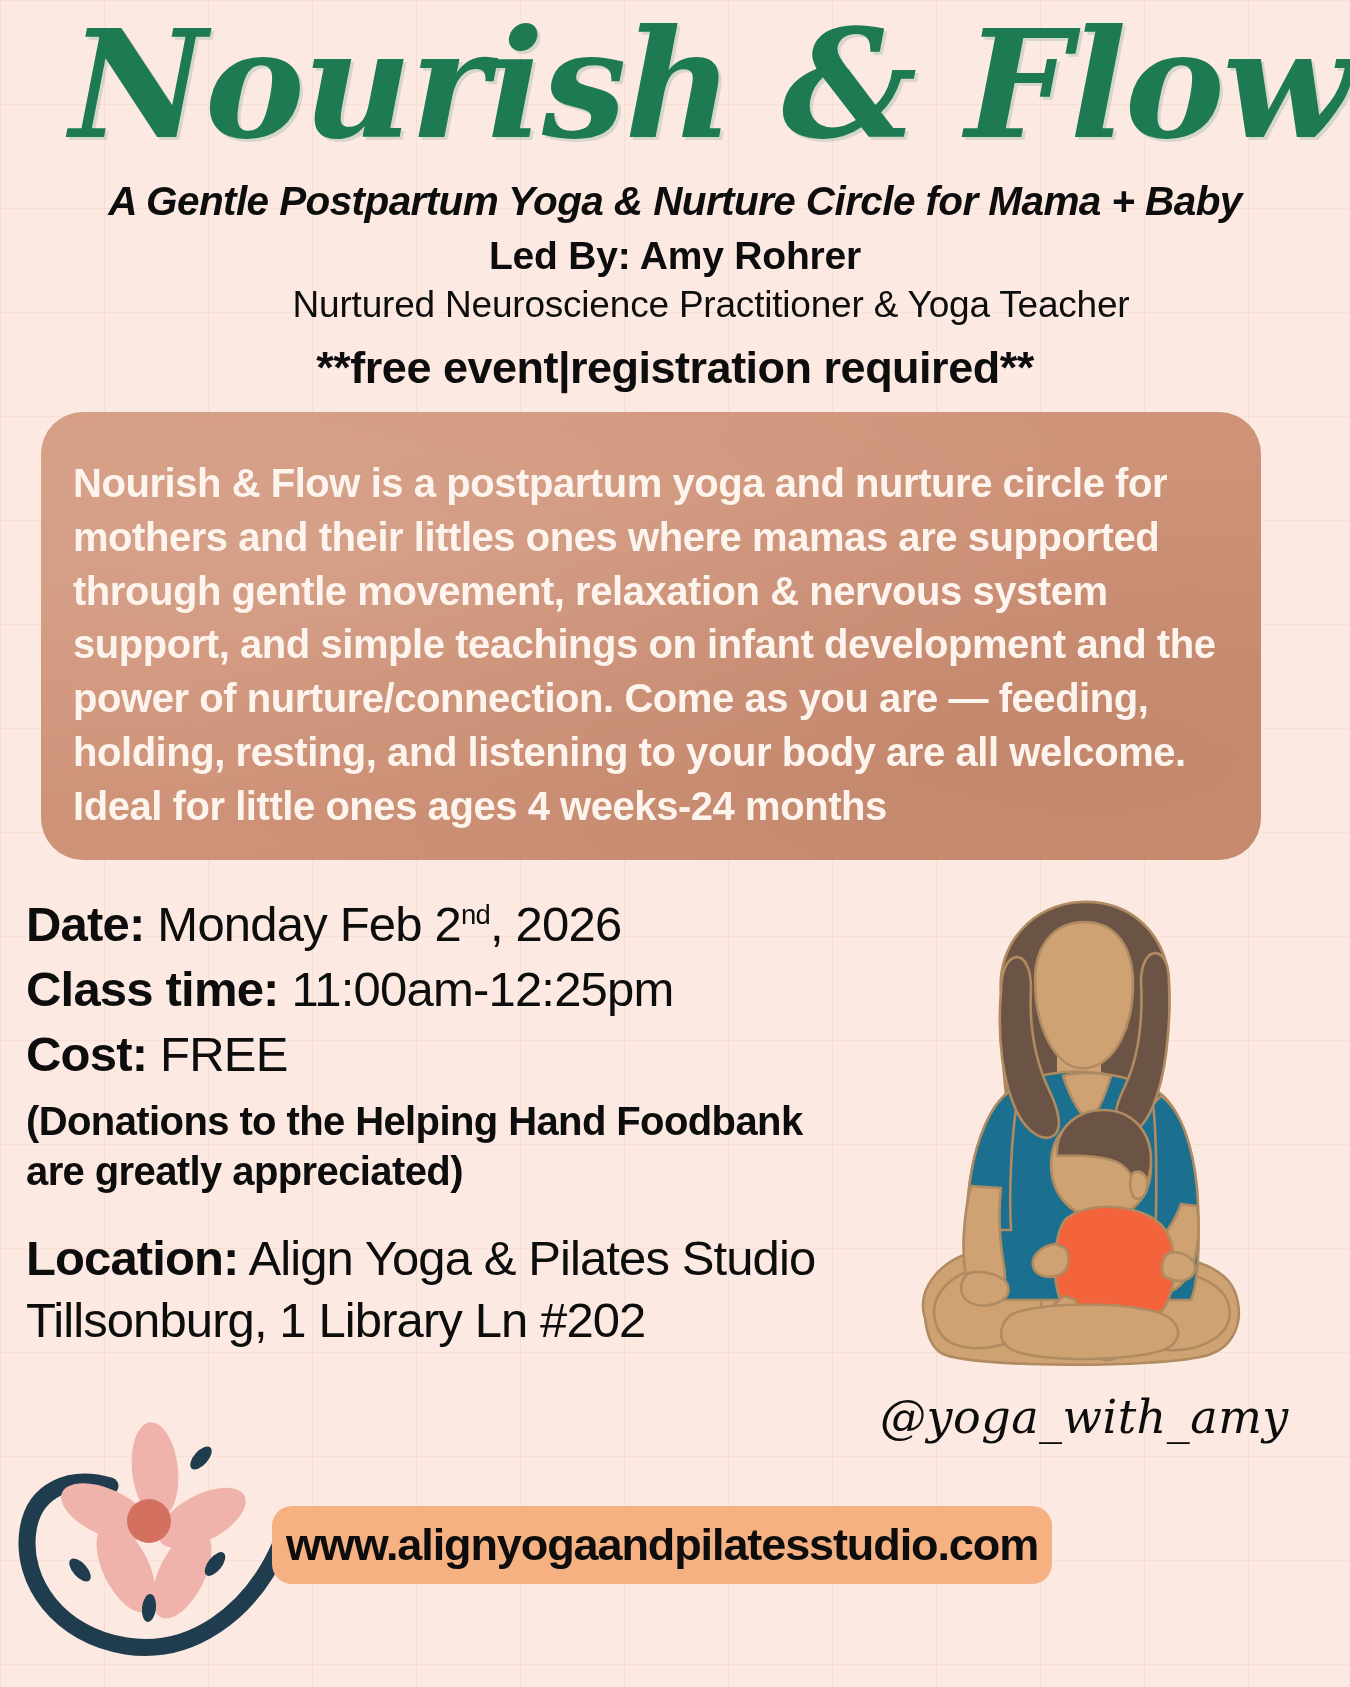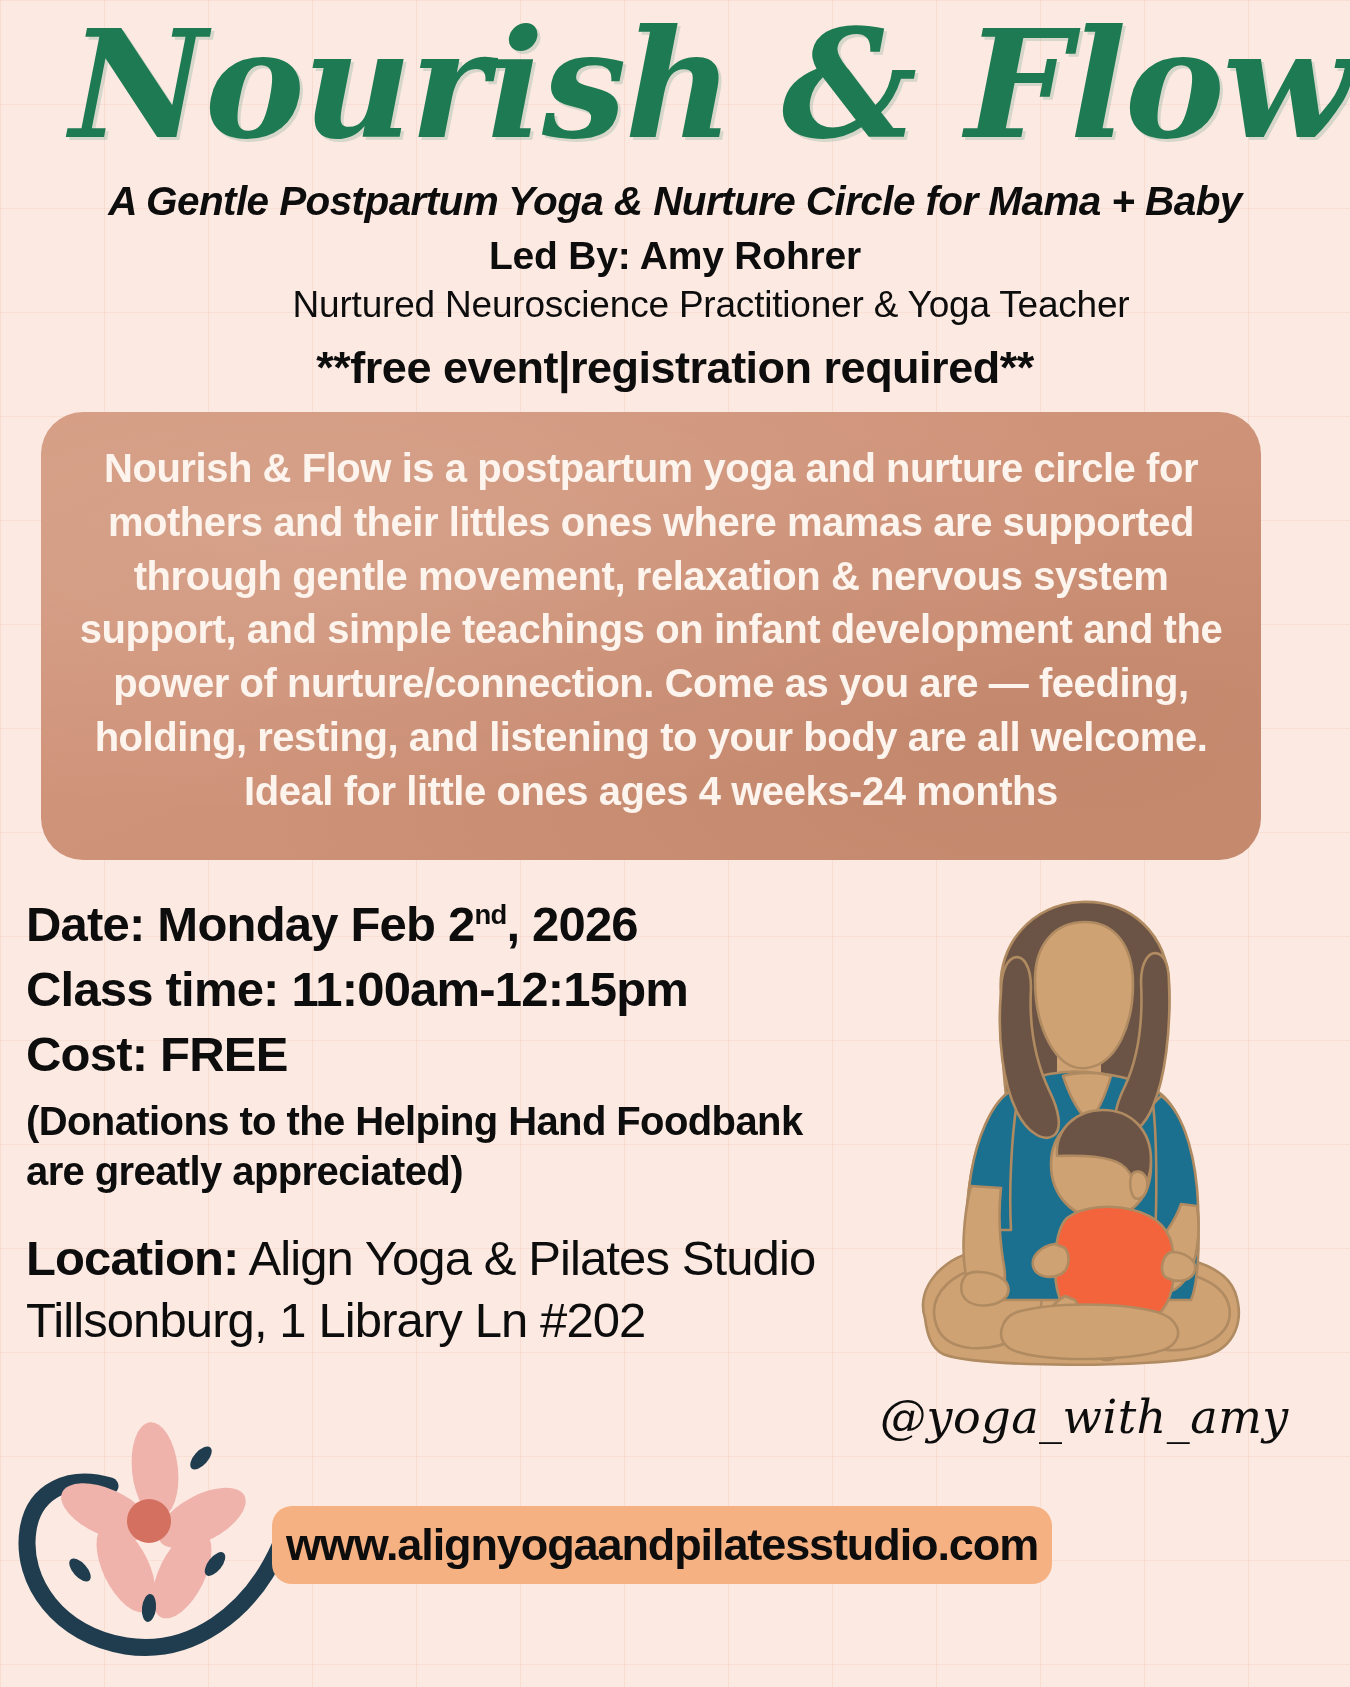--- a/index.html
+++ b/index.html
@@ -85,48 +85,48 @@
 
   
   .desc-card {
     position: absolute;
     top: 412px;
     left: 41px;
     width: 1220px;
     height: 448px;
     box-sizing: border-box;
     border-radius: 42px;
-    padding: 30px 32px 0 32px;
+    padding: 45px 32px 0 32px;
     background:
       radial-gradient(ellipse at 22% 28%, rgba(255,255,255,0.10), rgba(0,0,0,0) 62%),
       radial-gradient(ellipse at 78% 72%, rgba(120,60,35,0.10), rgba(0,0,0,0) 60%),
       linear-gradient(160deg, #d49a80 0%, #cf9379 45%, #c98d72 100%);
     color: #fdf4ee;
     font-size: 40px;
     font-weight: 700;
     line-height: 1.345;
-    text-align: center;
+    text-align: left;
     letter-spacing: -0.45px;
   }
 
   
   .details {
     position: absolute;
     top: 892px;
     left: 26px;
     width: 880px;
   }
   .d-line {
     font-size: 49px;
     line-height: 1.33;
     letter-spacing: -0.8px;
     white-space: nowrap;
   }
   .d-line b { font-weight: 700; }
-  .d-line span.val { font-weight: 700; }
+  .d-line span.val { font-weight: 400; }
   .d-line sup {
     font-size: 0.56em;
     vertical-align: super;
     line-height: 0;
   }
   .donations {
     font-size: 40px;
     font-weight: 700;
     line-height: 1.24;
     letter-spacing: -0.6px;
@@ -223,21 +223,21 @@
 
   <div class="desc-card">Nourish &amp; Flow is a postpartum yoga and nurture circle for mothers and their littles ones where mamas are supported through gentle movement, relaxation &amp; nervous system support, and simple teachings on infant development and the power of nurture/connection. Come as you are — feeding, holding, resting, and listening to your body are all welcome. Ideal for little ones ages 4 weeks-24 months</div>
 
   <div class="details">
     <div class="d-line">
       <b>Date:</b>
       <span class="val"><span>Monday Feb 2</span><sup>nd</sup><span>, 2026</span></span>
     </div>
     <div class="d-line">
       <b>Class time:</b>
-      <span class="val">11:00am-12:15pm</span>
+      <span class="val">11:00am-12:25pm</span>
     </div>
     <div class="d-line">
       <b>Cost:</b>
       <span class="val">FREE</span>
     </div>
     <div class="donations">
       <div>(Donations to the Helping Hand Foodbank</div>
       <div>are greatly appreciated)</div>
     </div>
     <div class="loc-block">

